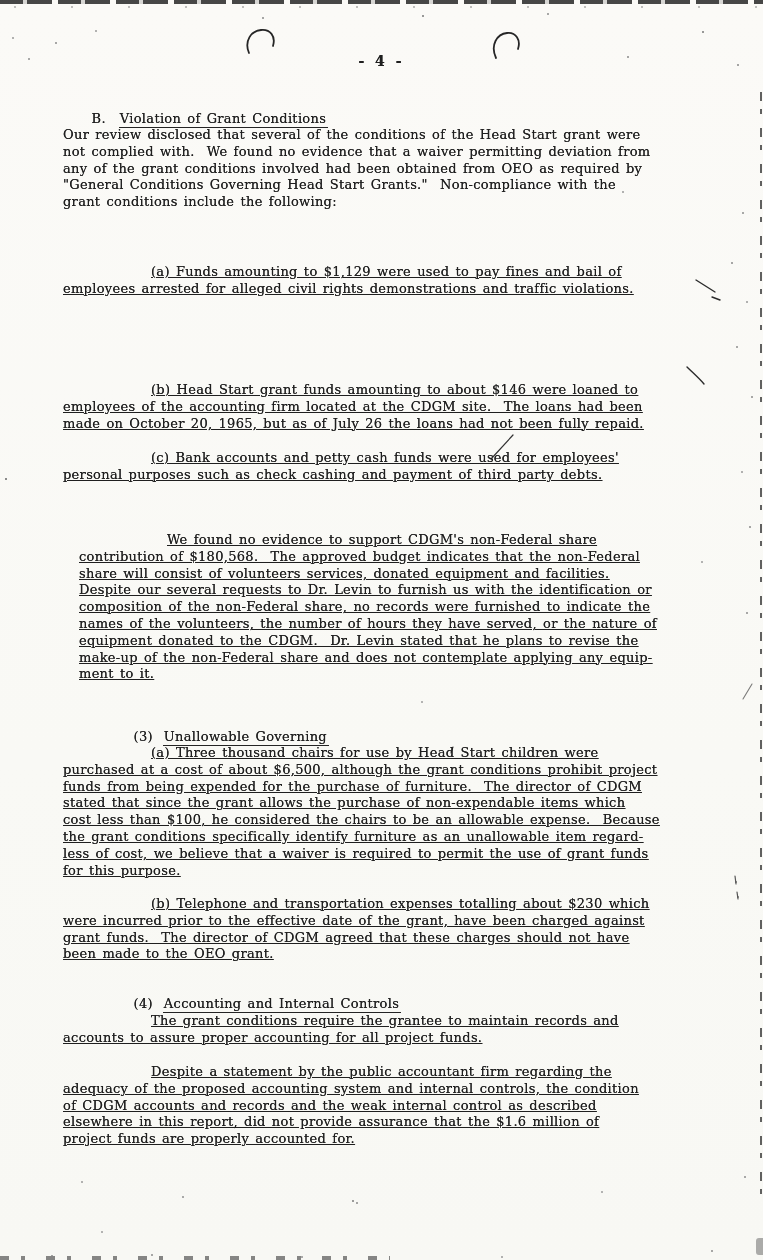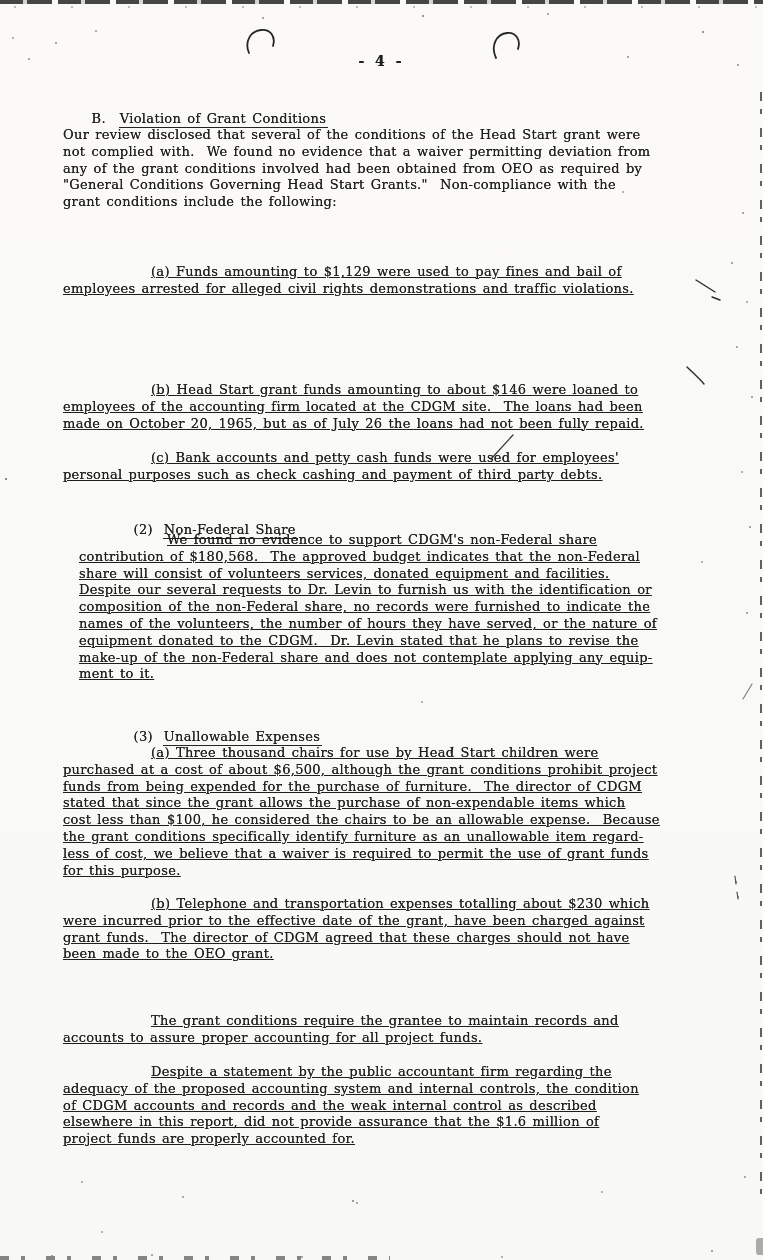--- a/index.html
+++ b/index.html
@@ -103,49 +103,49 @@
 grant conditions include the following:</div>
 
   <div class="txt para indent" style="top:264px;">(a) Funds amounting to $1,129 were used to pay fines and bail of
 employees arrested for alleged civil rights demonstrations and traffic violations.</div>
   <div class="txt para indent" style="top:382px;">(b) Head Start grant funds amounting to about $146 were loaned to
 employees of the accounting firm located at the CDGM site.  The loans had been
 made on October 20, 1965, but as of July 26 the loans had not been fully repaid.</div>
   <div class="txt para indent" style="top:450px;">(c) Bank accounts and petty cash funds were used for employees'
 personal purposes such as check cashing and payment of third party debts.</div>
 
-  <div class="txt heading" style="top:505px;">
-    <span class="hnum">(2)</span><span class="u">Non-Federal Share</span>
-  </div>
   <div class="txt para indent" style="top:532px;margin-left:16px;">We found no evidence to support CDGM's non-Federal share
 contribution of $180,568.  The approved budget indicates that the non-Federal
 share will consist of volunteers services, donated equipment and facilities.
 Despite our several requests to Dr. Levin to furnish us with the identification or
 composition of the non-Federal share, no records were furnished to indicate the
 names of the volunteers, the number of hours they have served, or the nature of
 equipment donated to the CDGM.  Dr. Levin stated that he plans to revise the
 make-up of the non-Federal share and does not contemplate applying any equip-
 ment to it.</div>
 
   <div class="txt heading" style="top:712px;">
-    <span class="hnum">(3)</span><span class="u">Unallowable Expenses</span>
+    <span class="hnum">(3)</span><span class="u">Unallowable Governing</span>
   </div>
   <div class="txt para indent" style="top:745px;">(a) Three thousand chairs for use by Head Start children were
 purchased at a cost of about $6,500, although the grant conditions prohibit project
 funds from being expended for the purchase of furniture.  The director of CDGM
 stated that since the grant allows the purchase of non-expendable items which
 cost less than $100, he considered the chairs to be an allowable expense.  Because
 the grant conditions specifically identify furniture as an unallowable item regard-
 less of cost, we believe that a waiver is required to permit the use of grant funds
 for this purpose.</div>
   <div class="txt para indent" style="top:896px;">(b) Telephone and transportation expenses totalling about $230 which
 were incurred prior to the effective date of the grant, have been charged against
 grant funds.  The director of CDGM agreed that these charges should not have
 been made to the OEO grant.</div>
 
+  <div class="txt heading" style="top:979px;">
+    <span class="hnum">(4)</span><span class="u">Accounting and Internal Controls</span>
+  </div>
   <div class="txt para indent" style="top:1013px;">The grant conditions require the grantee to maintain records and
 accounts to assure proper accounting for all project funds.</div>
   <div class="txt para indent" style="top:1064px;">Despite a statement by the public accountant firm regarding the
 adequacy of the proposed accounting system and internal controls, the condition
 of CDGM accounts and records and the weak internal control as described
 elsewhere in this report, did not provide assurance that the $1.6 million of
 project funds are properly accounted for.</div>
 
 </div>
 

